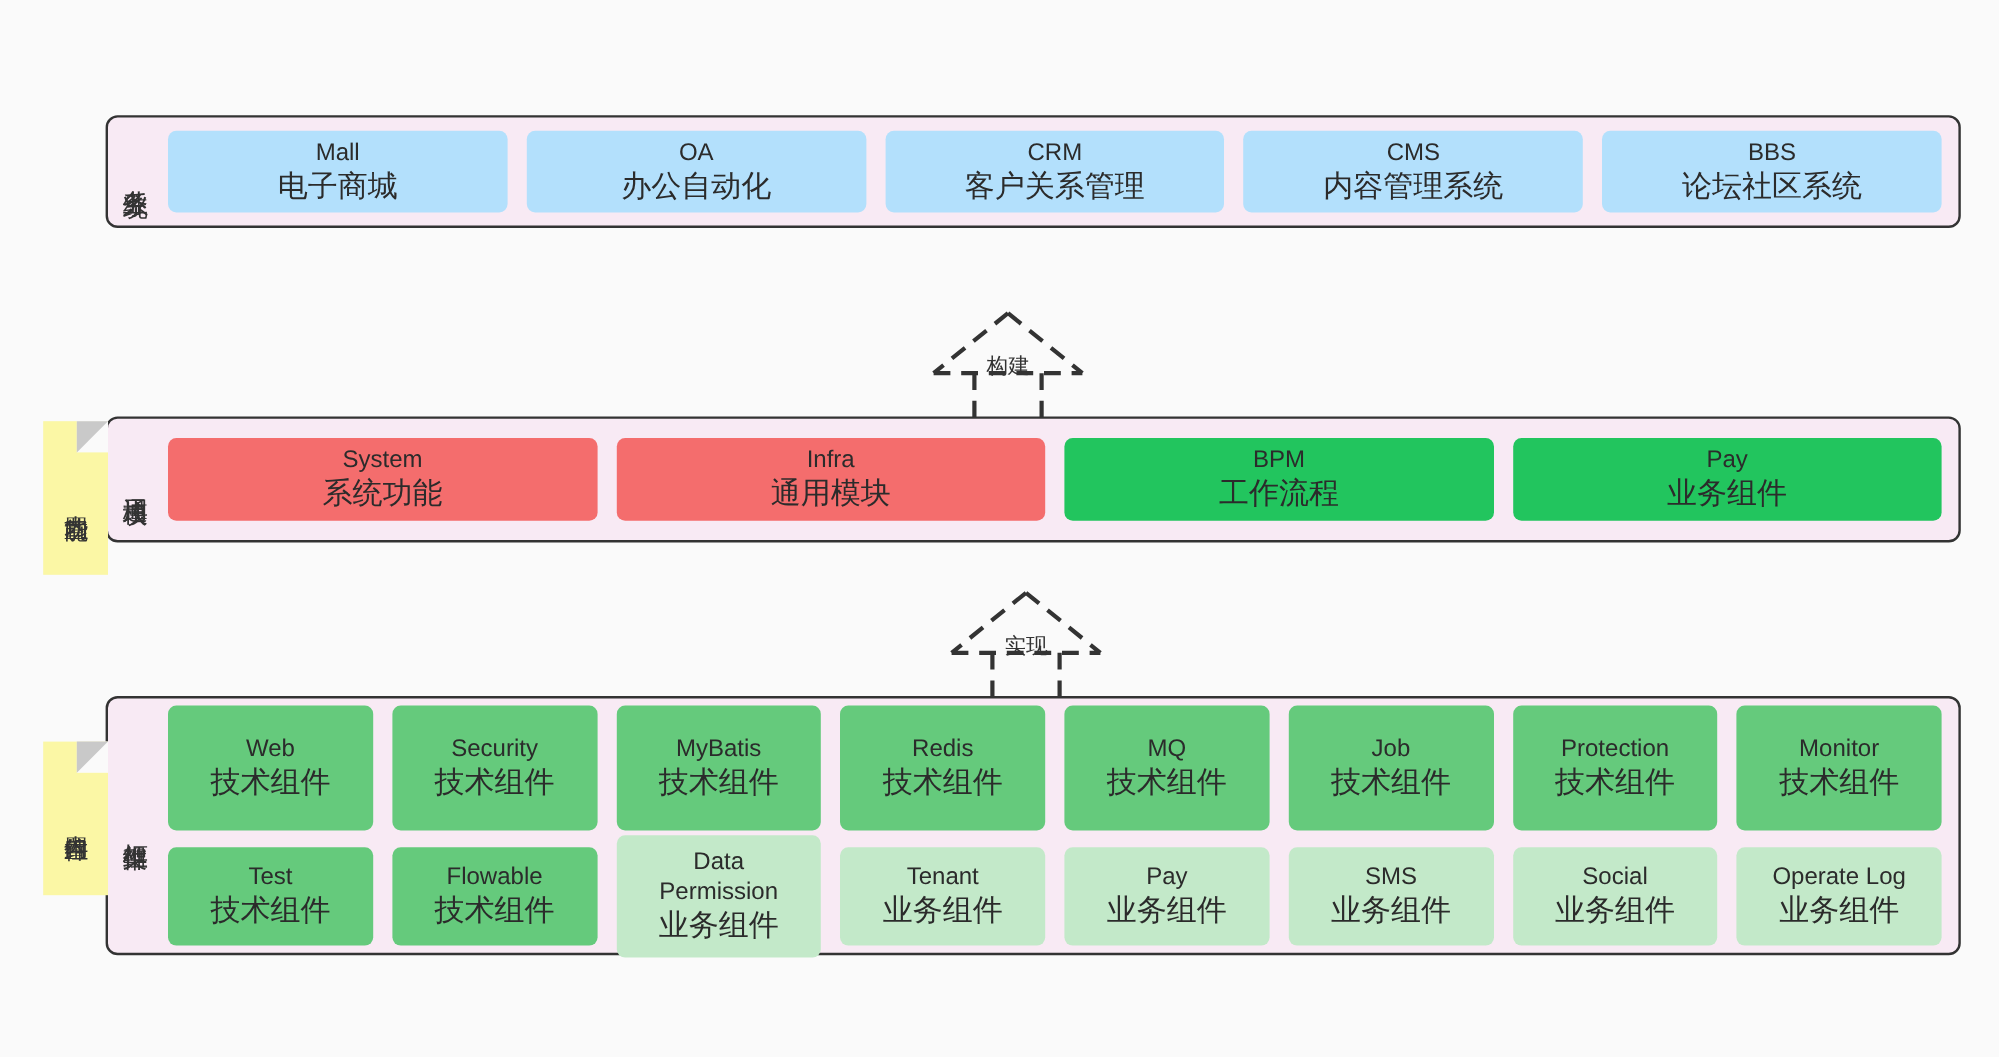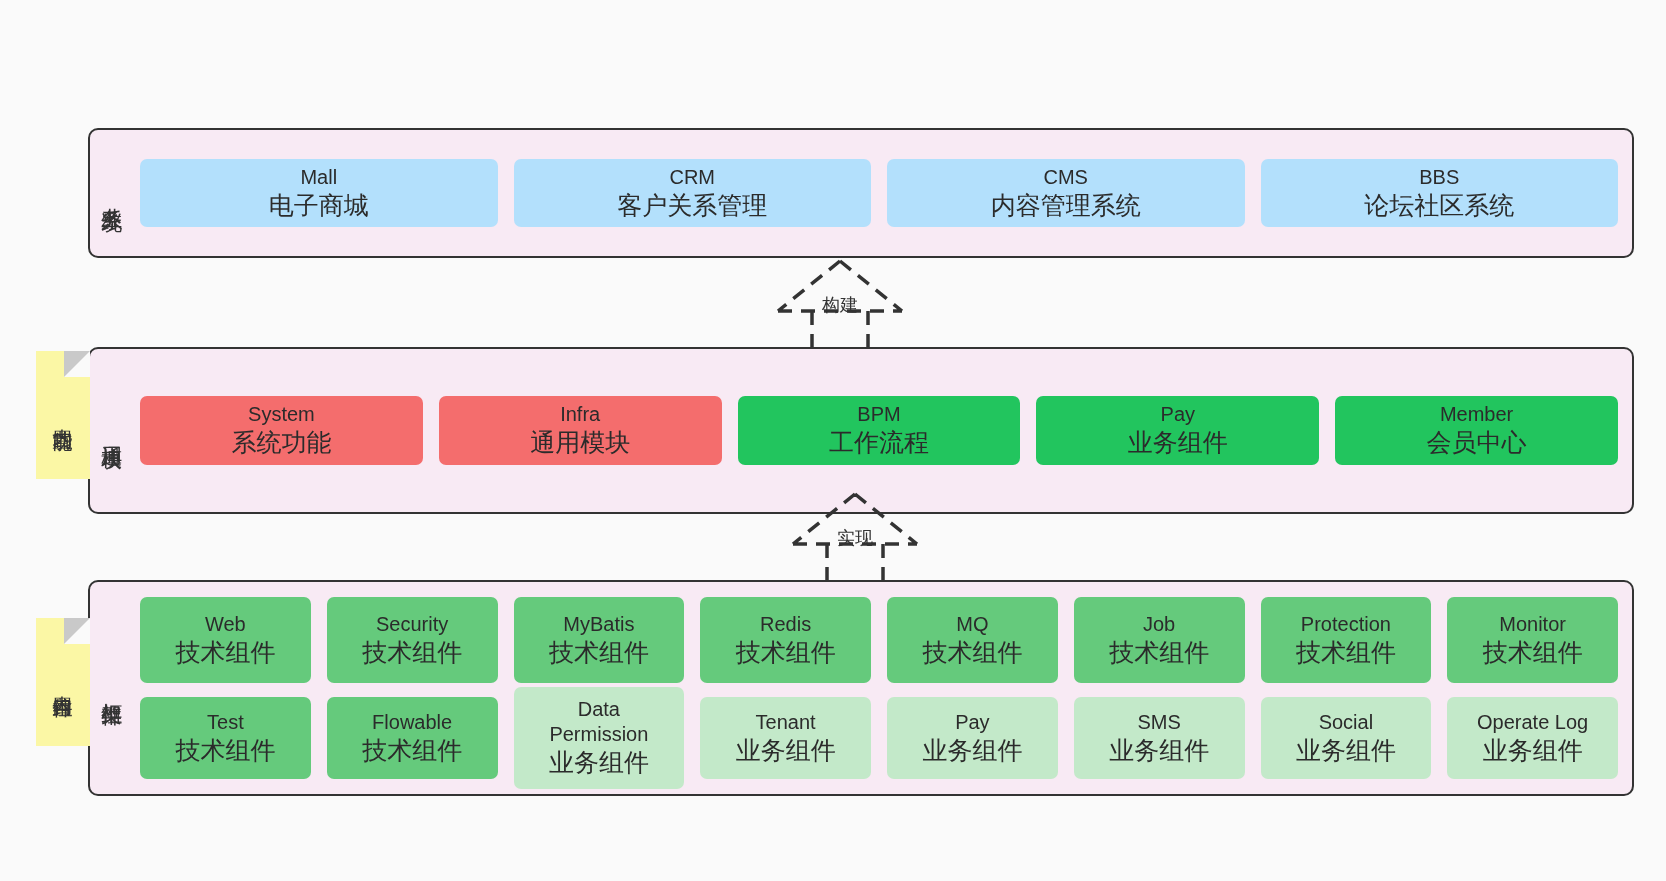--- a/index.html
+++ b/index.html
@@ -126,27 +126,31 @@
     padding: 0 3px;
     white-space: nowrap;
     user-select: none;
   }
 </style>
 </head>
 <body>
 
 <div id="canvas">
 
-  <div class="layer" id="layer-business" style="left:88px; top:128px; width:1546px; height:130px;">
+  <div class="layer" id="layer-business" style="left:88px; top:96px; width:1546px; height:94px;">
     <div class="layer-title">业务系统</div>
     <div class="layer-body">
       <div class="row">
         <div class="card c-blue">
           <span class="en">Mall</span>
           <span class="cn">电子商城</span>
+        </div>
+        <div class="card c-blue">
+          <span class="en">OA</span>
+          <span class="cn">办公自动化</span>
         </div>
         <div class="card c-blue">
           <span class="en">CRM</span>
           <span class="cn">客户关系管理</span>
         </div>
         <div class="card c-blue">
           <span class="en">CMS</span>
           <span class="cn">内容管理系统</span>
         </div>
         <div class="card c-blue">
@@ -162,65 +166,61 @@
       <path d="M80 6 L142 56 M80 6 L18 56 M18 56 L142 56" fill="none" stroke="#333333" stroke-width="3.5" stroke-dasharray="14 9" stroke-linecap="butt"></path>
       <path d="M52 56 L52 96 M108 56 L108 96 M52 96 L108 96" fill="none" stroke="#333333" stroke-width="3.5" stroke-dasharray="14 9" stroke-linecap="butt"></path>
     </svg>
     <div class="arrow-label">构建</div>
   </div>
 
   <div class="sticky" style="left:36px; top:351px; width:54px; height:128px;">
     <span>内置功能</span>
   </div>
 
-  <div class="layer" id="layer-common" style="left:88px; top:347px; width:1546px; height:167px;align-items:center;">
+  <div class="layer" id="layer-common" style="left:88px; top:347px; width:1546px; height:105px;align-items:center;">
     <div class="layer-title">通用模块</div>
     <div class="layer-body">
       <div class="row">
         <div class="card c-red">
           <span class="en">System</span>
           <span class="cn">系统功能</span>
         </div>
         <div class="card c-red">
           <span class="en">Infra</span>
           <span class="cn">通用模块</span>
         </div>
         <div class="card c-pink">
           <span class="en">BPM</span>
           <span class="cn">工作流程</span>
         </div>
         <div class="card c-pink">
           <span class="en">Pay</span>
           <span class="cn">业务组件</span>
         </div>
-        <div class="card c-pink">
-          <span class="en">Member</span>
-          <span class="cn">会员中心</span>
-        </div>
       </div>
     </div>
   </div>
 
   <div class="arrow" style="left:775px; top:488px;">
     <svg width="160" height="96" viewBox="0 0 160 96">
       <path d="M80 6 L142 56 M80 6 L18 56 M18 56 L142 56" fill="none" stroke="#333333" stroke-width="3.5" stroke-dasharray="14 9" stroke-linecap="butt"></path>
       <path d="M52 56 L52 96 M108 56 L108 96 M52 96 L108 96" fill="none" stroke="#333333" stroke-width="3.5" stroke-dasharray="14 9" stroke-linecap="butt"></path>
     </svg>
     <div class="arrow-label">实现</div>
   </div>
 
   <div class="sticky" style="left:36px; top:618px; width:54px; height:128px;">
     <span>内置组件</span>
   </div>
 
   <div class="layer" id="layer-framework" style="left:88px; top:580px; width:1546px; height:216px;">
     <div class="layer-title">框架组件</div>
     <div class="layer-body">
 
-      <div class="row" style="height:86px;border-radius:17px;">
+      <div class="row" style="height:104px;border-radius:17px;">
         <div class="card c-green">
           <span class="en">Web</span>
           <span class="cn">技术组件</span>
         </div>
         <div class="card c-green">
           <span class="en">Security</span>
           <span class="cn">技术组件</span>
         </div>
         <div class="card c-green">
           <span class="en">MyBatis</span>

